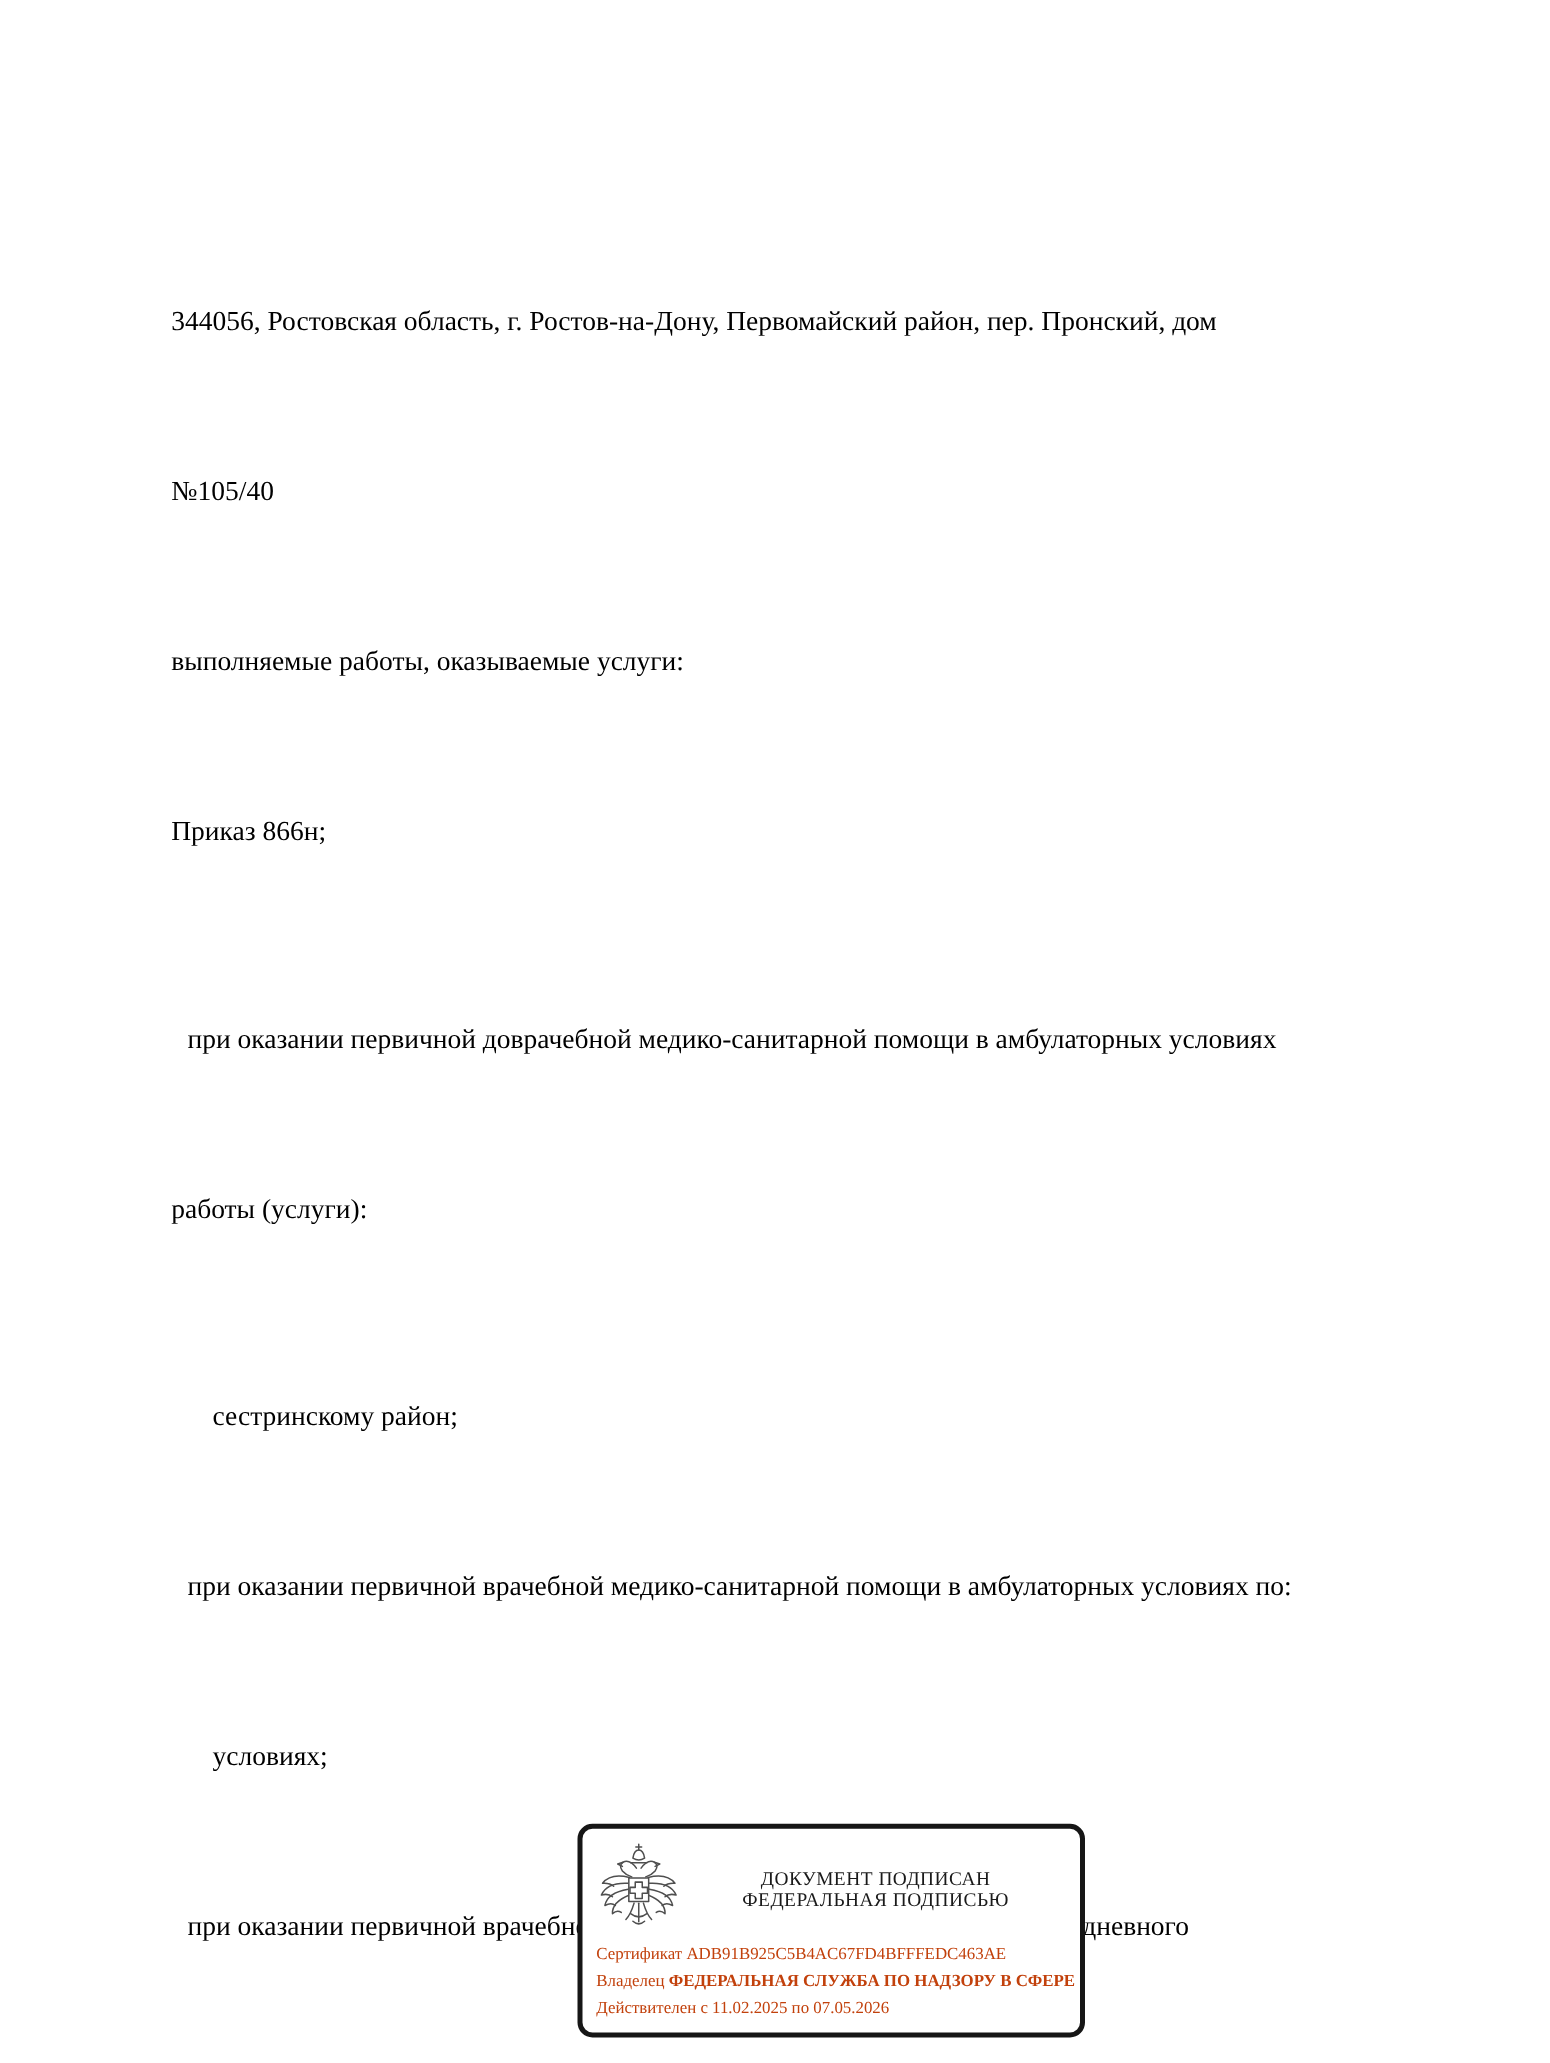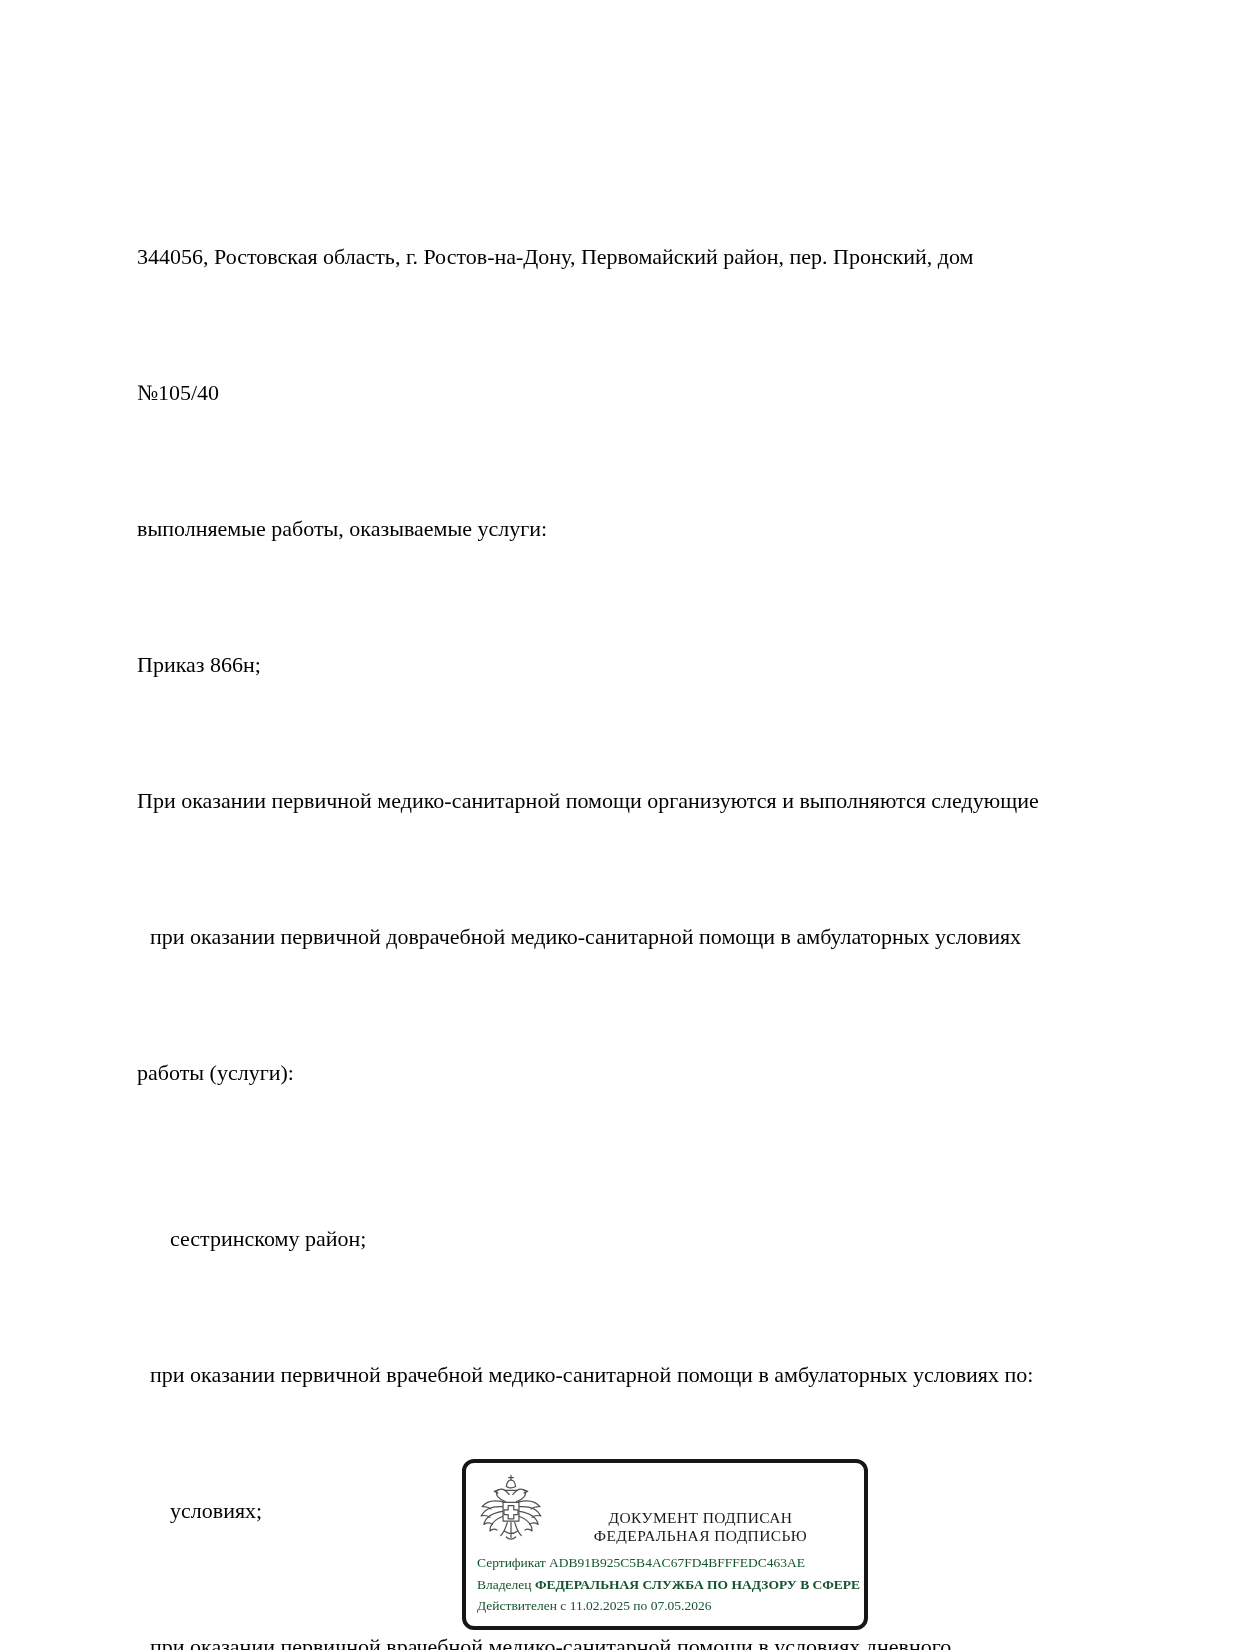--- a/index.html
+++ b/index.html
@@ -34,60 +34,59 @@
     top: 1459px;
     width: 398px;
     height: 163px;
     border: 4px solid #161616;
     border-radius: 12px;
     background: #ffffff;
     overflow: hidden;
   }
   .stamp-top {
     display: flex;
-    align-items: flex-end;
+    align-items: center;
     padding: 10px 8px 0 11px;
   }
   .emblem { width: 68px; height: 71px; flex: 0 0 auto; }
   .emblem svg { display: block; width: 68px; height: 71px; }
   .stamp-title {
     flex: 1;
     text-align: center;
     font-size: 15.5px;
     line-height: 17.5px;
     letter-spacing: 0.4px;
     padding-top: 7px;
     color: #1a1a1a;
   }
   .stamp-details {
     padding: 8px 0 0 11px;
     font-size: 13.5px;
     line-height: 21.5px;
     white-space: nowrap;
-    color: #14532d;
+    color: #c2410c;
   }
   .stamp-details b { font-weight: bold; }
 </style>
 </head>
 <body>
 
 <div class="page">
 
   <div class="body-text">
     
   
       <div class="line indent-0">344056, Ростовская область, г. Ростов-на-Дону, Первомайский район, пер. Пронский, дом</div>
     
       <div class="line indent-0">№105/40</div>
     
       <div class="line indent-0">выполняемые работы, оказываемые услуги:</div>
     
       <div class="line indent-0">Приказ 866н;</div>
     
-      <div class="line indent-0">При оказании первичной медико-санитарной помощи организуются и выполняются следующие</div>
     
       <div class="line indent-1">при оказании первичной доврачебной медико-санитарной помощи в амбулаторных условиях</div>
     
       <div class="line indent-0">работы (услуги):</div>
     
     
       <div class="line indent-2">сестринскому район;</div>
     
       <div class="line indent-1">при оказании первичной врачебной медико-санитарной помощи в амбулаторных условиях по:</div>
     

